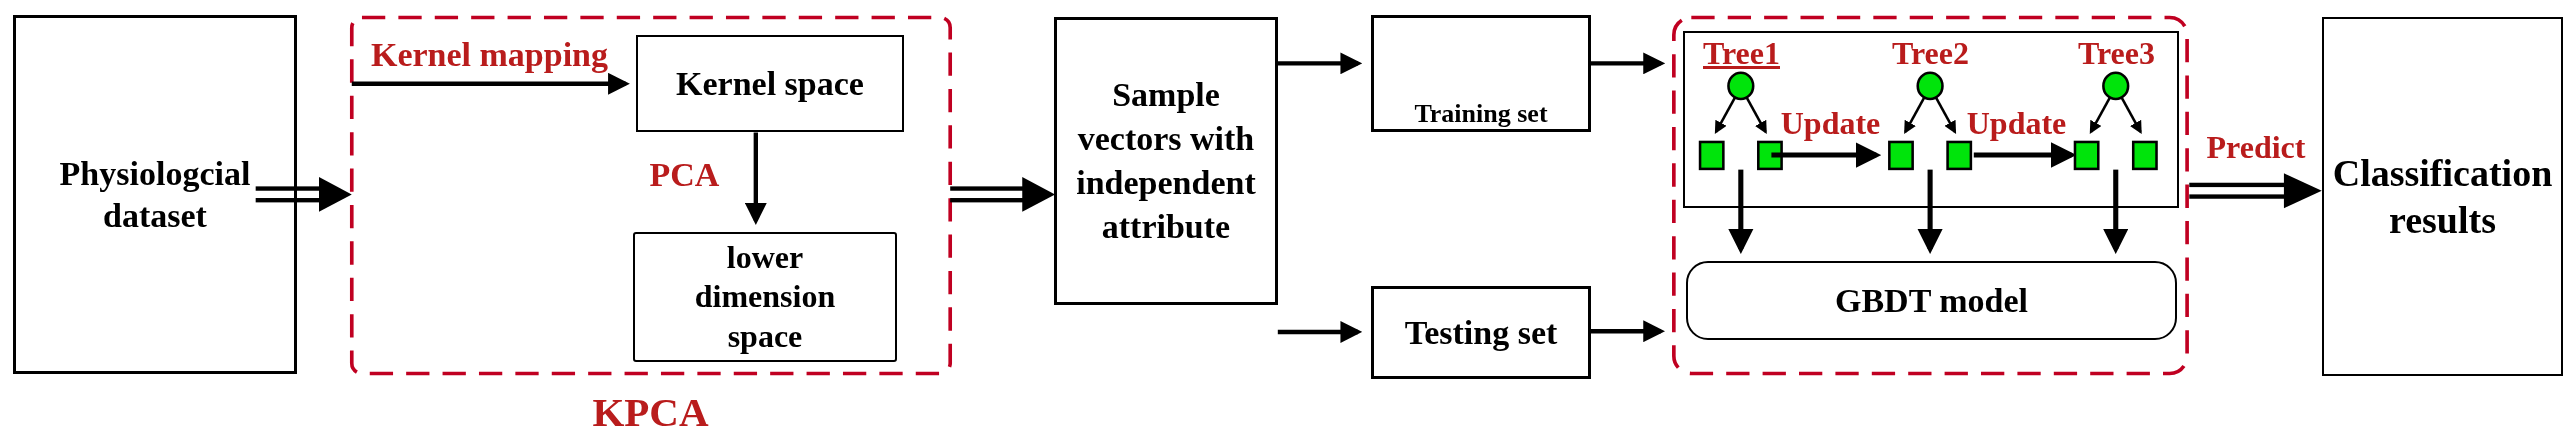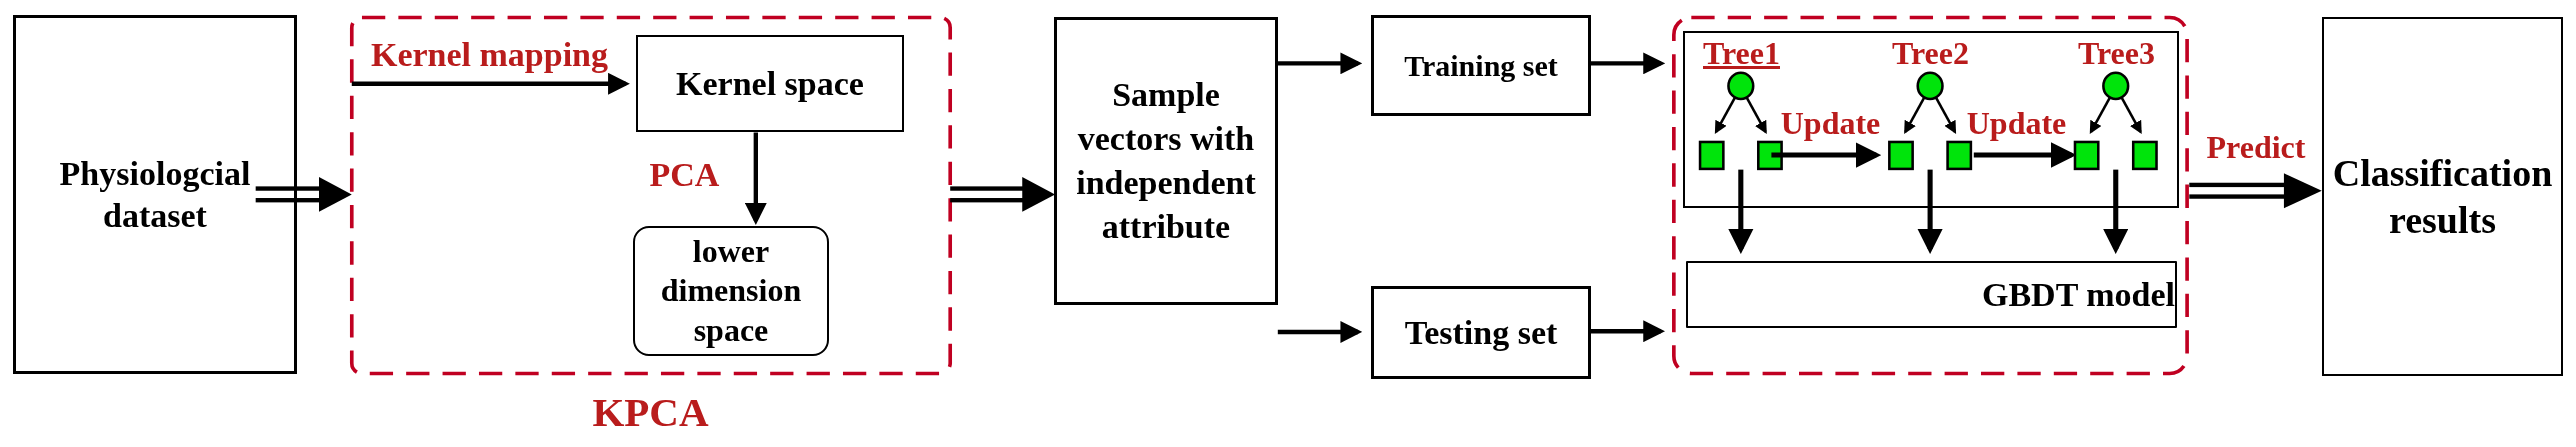--- a/index.html
+++ b/index.html
@@ -32,44 +32,44 @@
 
   <div class="bx" style="left:13px;top:15.3px;width:284px;height:359px;border-width:3.6px;font-size:34px;">
     <span>Physiologcial
 dataset</span>
   </div>
 
   <div class="bx" style="left:636px;top:35px;width:268px;height:97px;font-size:34px;">
     <span>Kernel space</span>
   </div>
 
-  <div class="bx" style="left:633px;top:226px;width:196px;height:130px;border-radius:16px;font-size:32px;">
+  <div class="bx" style="left:633px;top:232px;width:264px;height:130px;border-radius:3px;font-size:32px;">
     <span>lower
 dimension
 space</span>
   </div>
 
   <div class="bx" style="left:1054px;top:17px;width:224px;height:288px;border-width:3.6px;font-size:34px;line-height:1.3;">
     <span>Sample
 vectors with
 independent
 attribute</span>
   </div>
 
-  <div class="bx" style="left:1371px;top:15.3px;width:220px;height:101px;border-width:3.6px;font-size:30px;">
+  <div class="bx" style="left:1371px;top:15.3px;width:220px;height:117px;border-width:3.6px;font-size:26px;align-items:flex-end;">
     <span>Training set</span>
   </div>
 
   <div class="bx" style="left:1371px;top:286px;width:220px;height:93px;border-width:3.6px;font-size:34px;">
     <span>Testing set</span>
   </div>
 
   <div class="bx" style="left:1683px;top:31px;width:496px;height:177px;"></div>
 
-  <div class="bx" style="left:1686px;top:261px;width:491px;height:67px;border-radius:1px;font-size:34px;justify-content:flex-end;">
+  <div class="bx" style="left:1686px;top:261px;width:491px;height:79px;border-radius:22px;font-size:34px;">
     <span>GBDT model</span>
   </div>
 
   <div class="bx" style="left:2322px;top:17px;width:241px;height:359px;font-size:38px;">
     <span>Classification
 results</span>
   </div>
 
   <div class="lbl" style="left:352px;top:34px;width:275px;height:41px;font-size:34px;">Kernel mapping</div>
 

